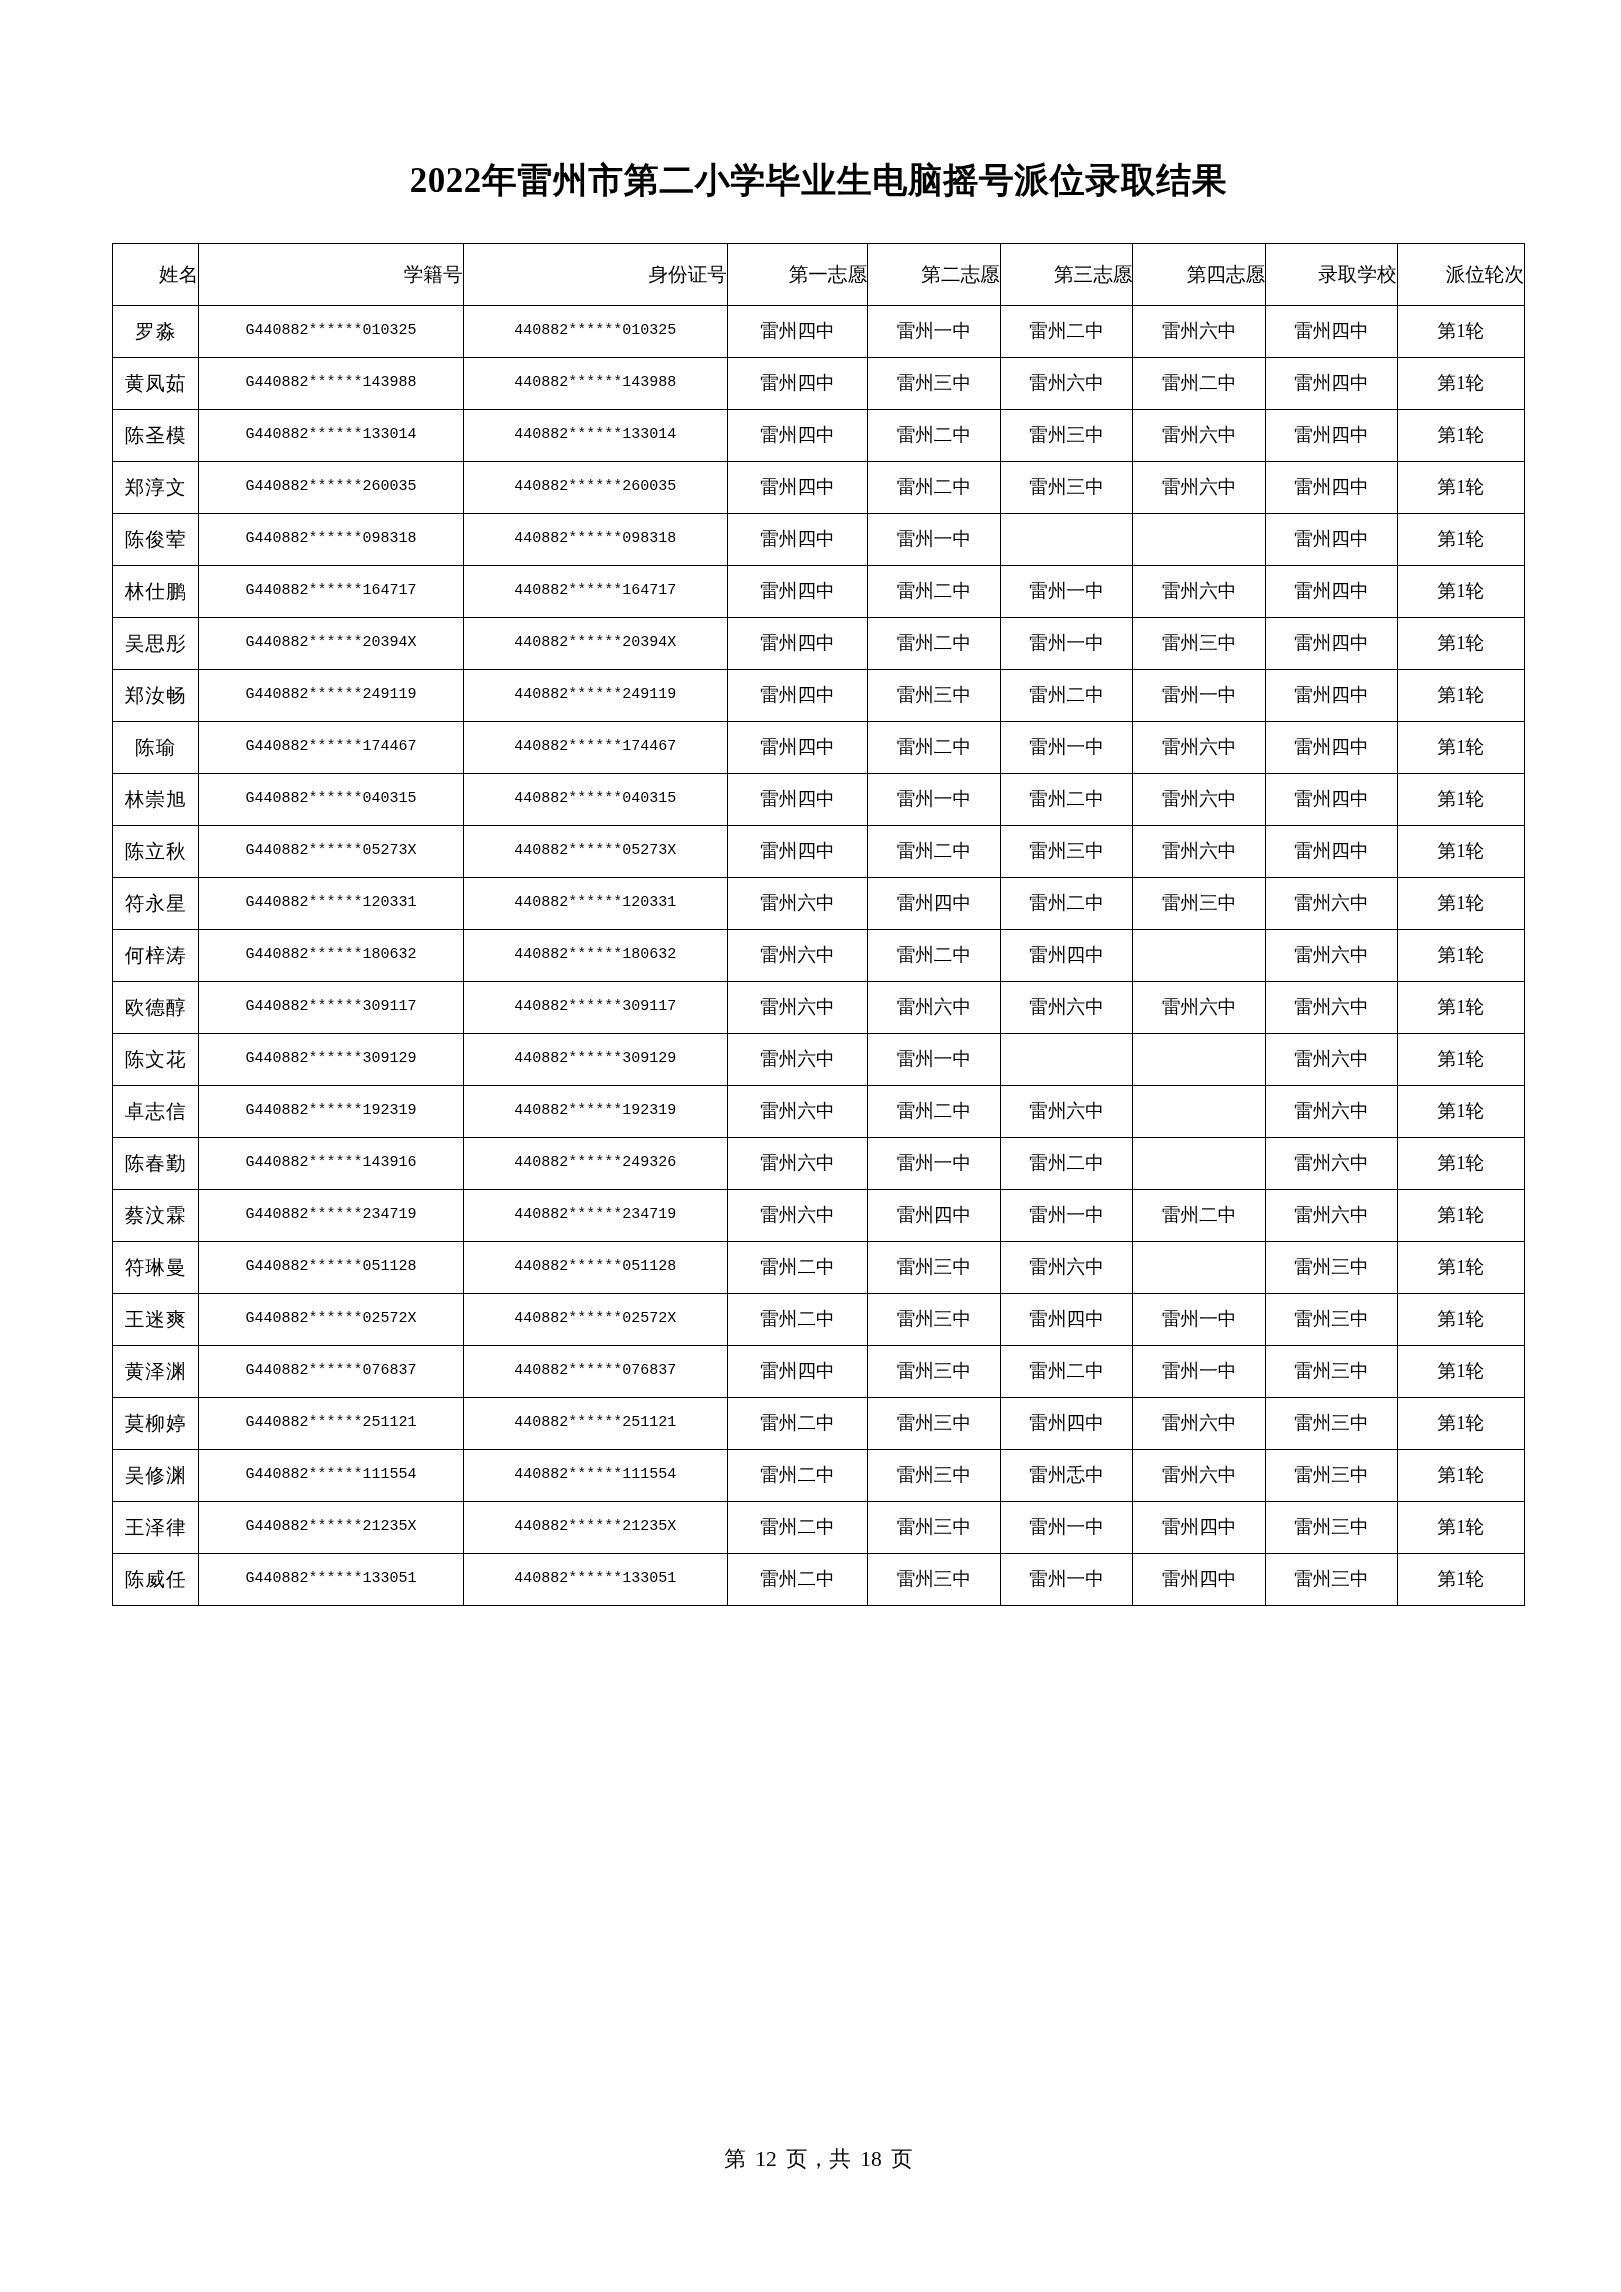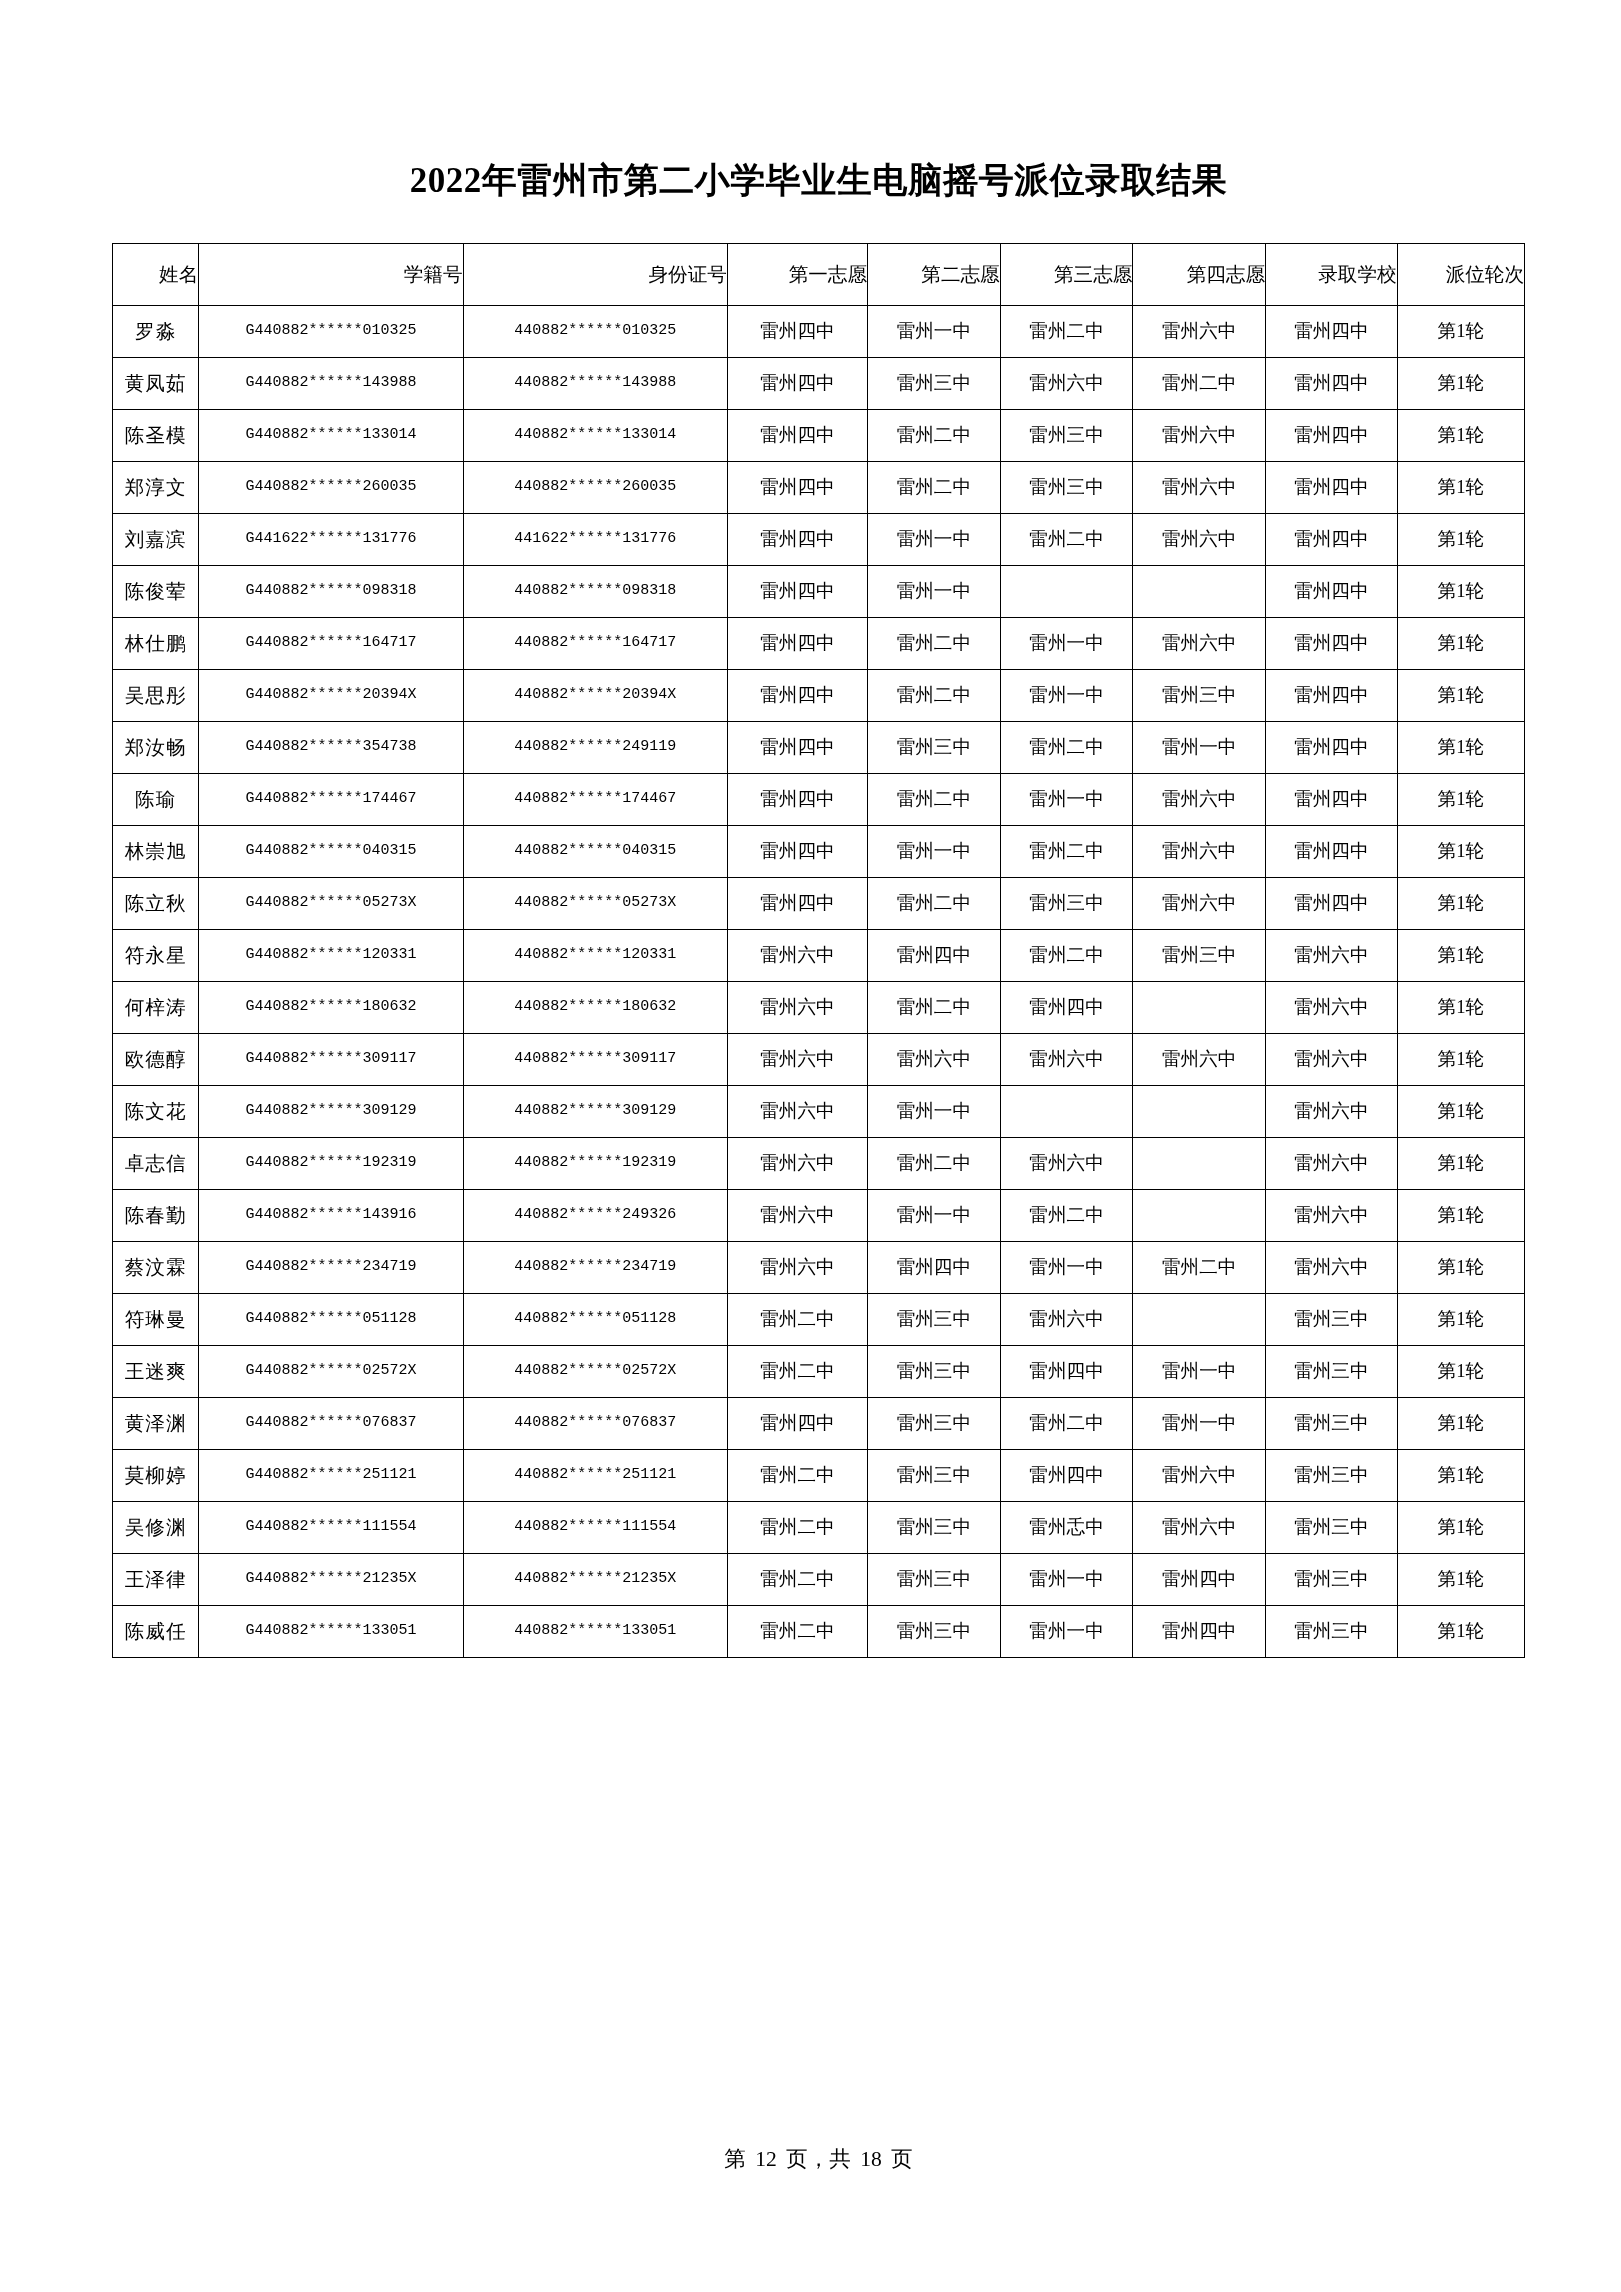--- a/index.html
+++ b/index.html
@@ -165,31 +165,20 @@
             <td class="mono">G440882******260035</td>
             <td class="mono">440882******260035</td>
             <td class="cn">雷州四中</td>
             <td class="cn">雷州二中</td>
             <td class="cn">雷州三中</td>
             <td class="cn">雷州六中</td>
             <td class="cn">雷州四中</td>
             <td class="cn">第1轮</td>
           </tr>
           <tr>
-            <td class="cn name-cell">刘嘉滨</td>
-            <td class="mono">G441622******131776</td>
-            <td class="mono">441622******131776</td>
-            <td class="cn">雷州四中</td>
-            <td class="cn">雷州一中</td>
-            <td class="cn">雷州二中</td>
-            <td class="cn">雷州六中</td>
-            <td class="cn">雷州四中</td>
-            <td class="cn">第1轮</td>
-          </tr>
-          <tr>
             <td class="cn name-cell">陈俊荤</td>
             <td class="mono">G440882******098318</td>
             <td class="mono">440882******098318</td>
             <td class="cn">雷州四中</td>
             <td class="cn">雷州一中</td>
             <td class="cn"></td>
             <td class="cn"></td>
             <td class="cn">雷州四中</td>
             <td class="cn">第1轮</td>
           </tr>
@@ -210,21 +199,21 @@
             <td class="mono">440882******20394X</td>
             <td class="cn">雷州四中</td>
             <td class="cn">雷州二中</td>
             <td class="cn">雷州一中</td>
             <td class="cn">雷州三中</td>
             <td class="cn">雷州四中</td>
             <td class="cn">第1轮</td>
           </tr>
           <tr>
             <td class="cn name-cell">郑汝畅</td>
-            <td class="mono">G440882******354738</td>
+            <td class="mono">G440882******249119</td>
             <td class="mono">440882******249119</td>
             <td class="cn">雷州四中</td>
             <td class="cn">雷州三中</td>
             <td class="cn">雷州二中</td>
             <td class="cn">雷州一中</td>
             <td class="cn">雷州四中</td>
             <td class="cn">第1轮</td>
           </tr>
           <tr>
             <td class="cn name-cell">陈瑜</td>

